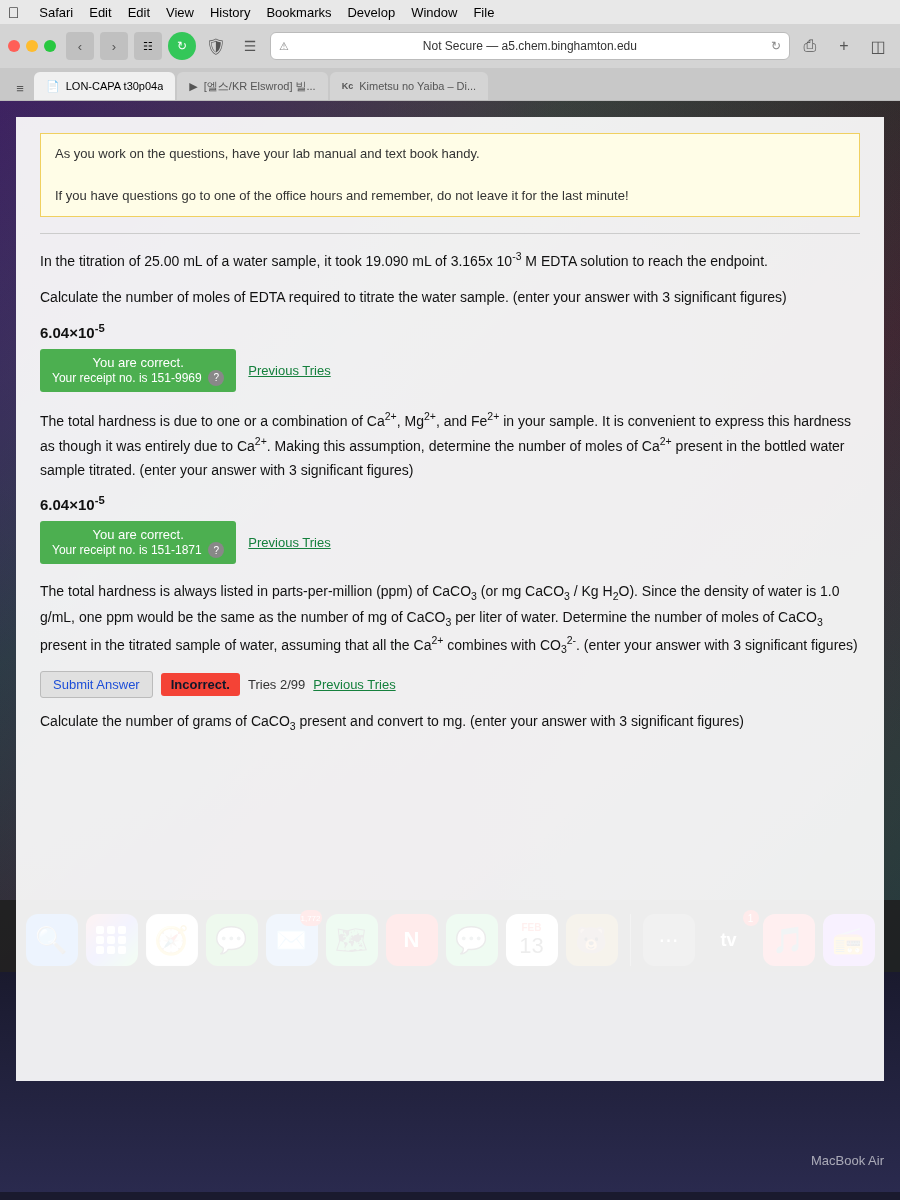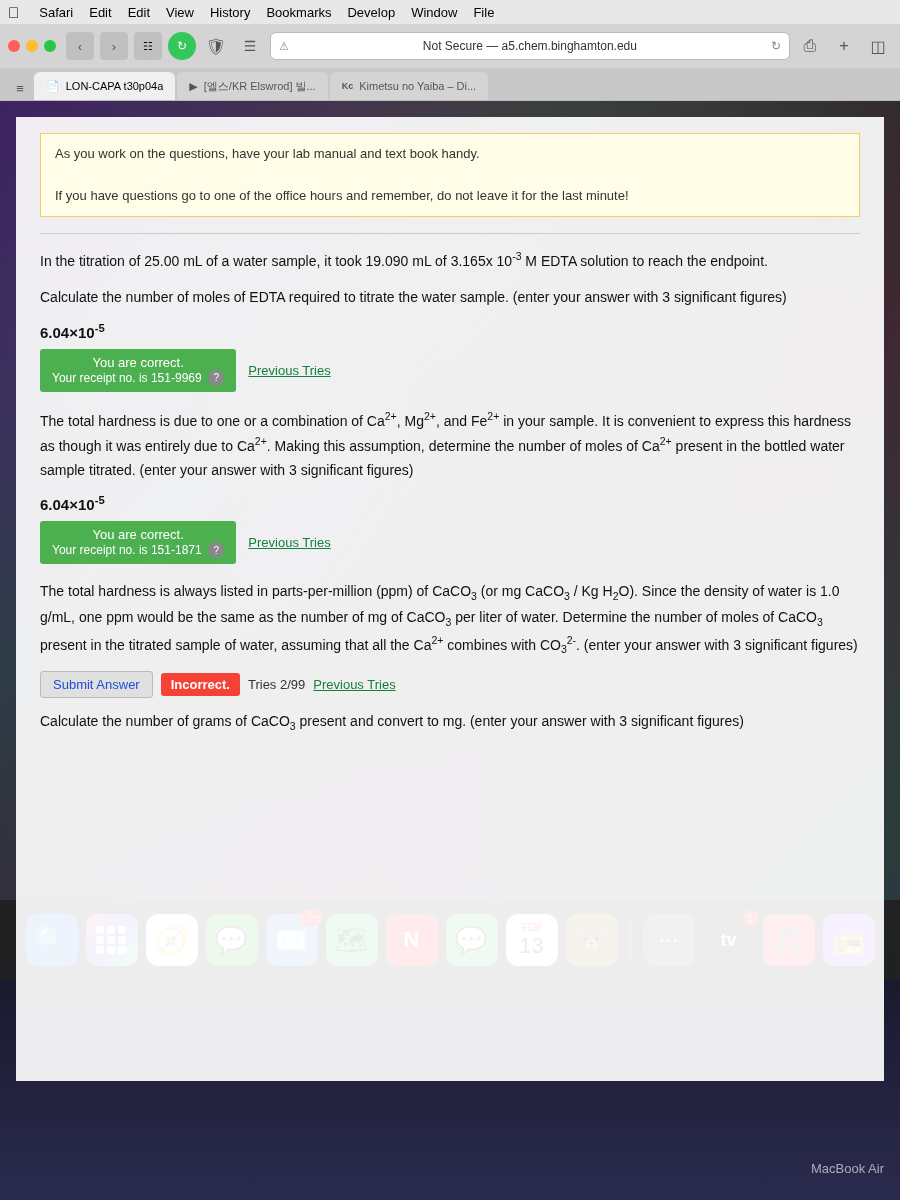--- a/index.html
+++ b/index.html
@@ -219,21 +219,21 @@
       border: 1px solid #bbb;
       border-radius: 3px;
       padding: 5px 12px;
       font-size: 13px;
       cursor: pointer;
       color: #1d4ed8;
     }
 
     .incorrect-badge {
       background: #f44336;
-      color: #ffffff;
+      color: #0f172a;
       padding: 4px 10px;
       border-radius: 3px;
       font-size: 13px;
       font-weight: 600;
     }
 
     .tries-text {
       font-size: 13px;
       color: #333;
     }
@@ -280,21 +280,21 @@
       display: flex; flex-direction: column;
       align-items: center; justify-content: center;
       cursor: pointer;
     }
     .feb-icon .month { font-size: 10px; color: #f44336; font-weight: 700; }
     .feb-icon .day { font-size: 22px; font-weight: 300; color: #222; }
 
     
     .desktop-area {
       position: absolute;
-      bottom: 0;
+      bottom: 8px;
       left: 0; right: 0;
       height: 220px;
       display: flex;
       flex-direction: column;
       align-items: flex-end;
       justify-content: flex-end;
       padding: 16px;
       background: linear-gradient(to bottom, #1a1a2e, #2a2a4e);
     }
     .macbook-label {

